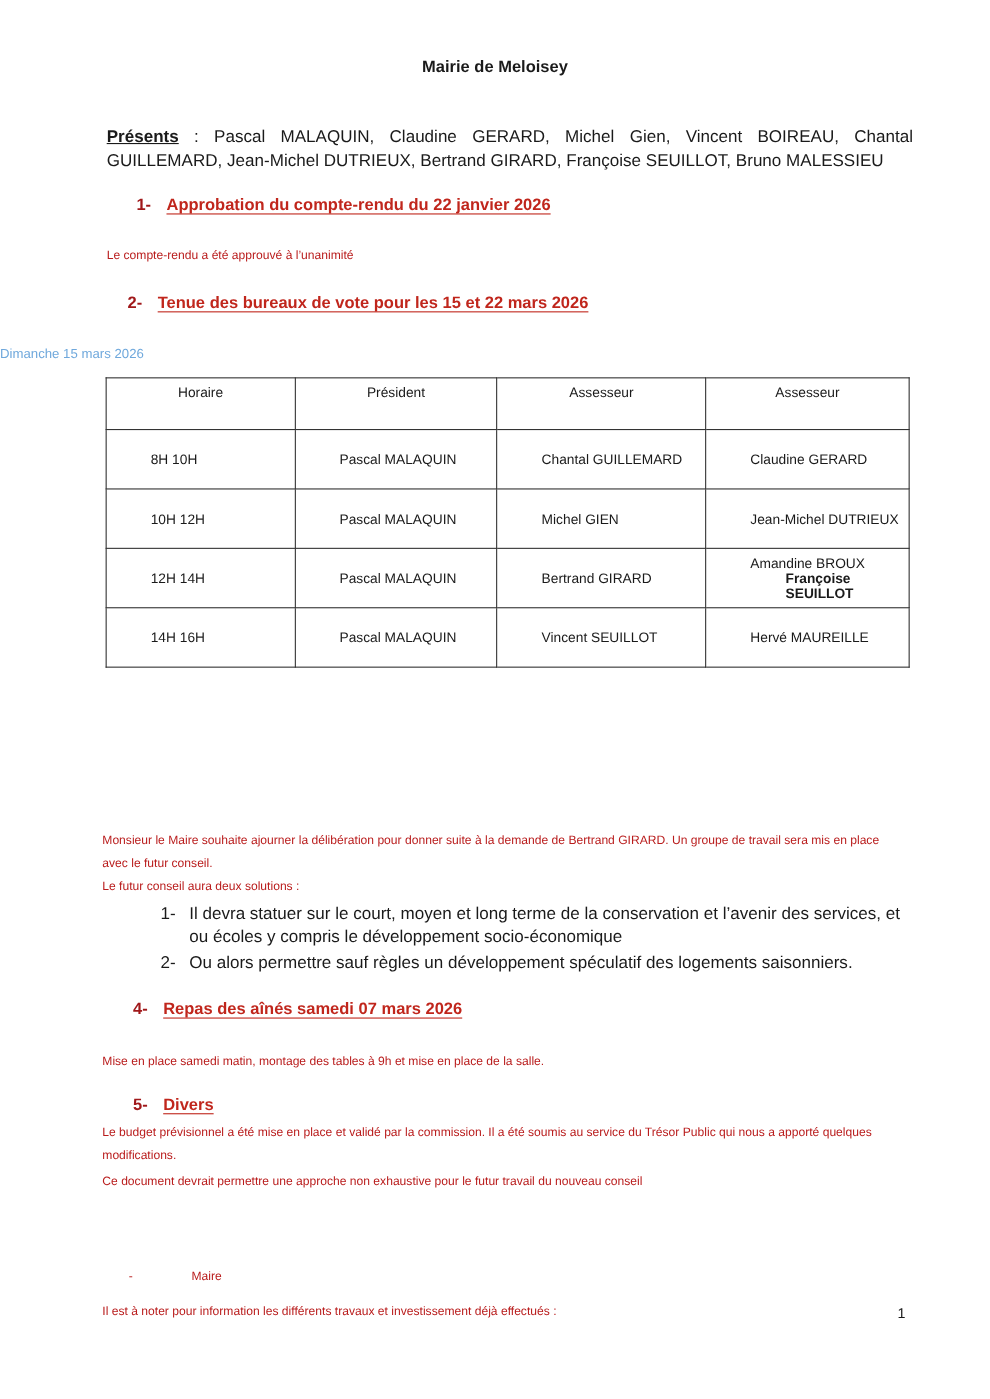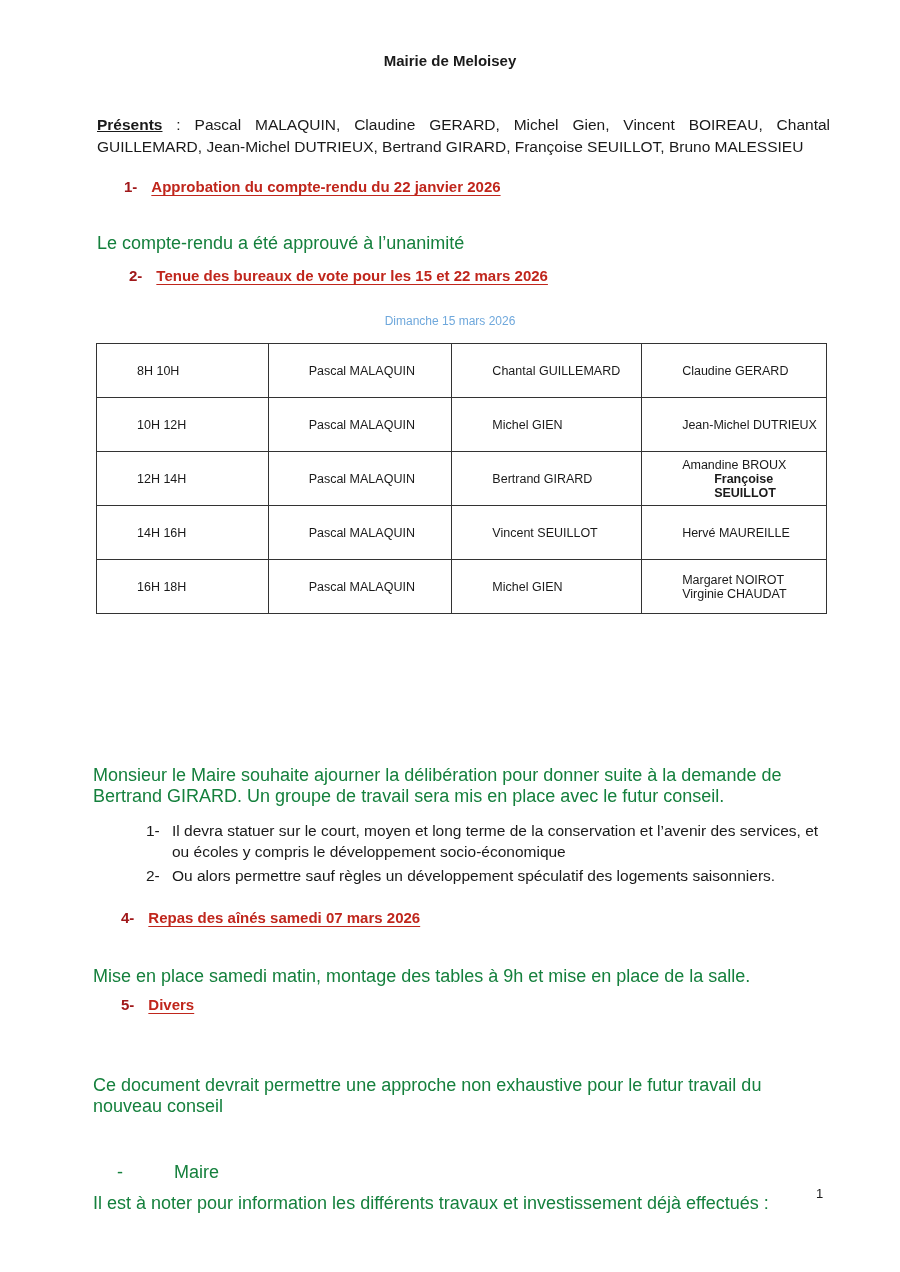--- a/index.html
+++ b/index.html
@@ -8,22 +8,22 @@
     font-family: "Liberation Sans", sans-serif; color: #1a1a1a;
   }
   .page { position: absolute; left: 0; top: 0; width: 900px; height: 1212px; }
   .title1 { position: absolute; top: 52px; left: 0; width: 900px; text-align: center; font-weight: bold; font-size: 15px; }
   .title2 { position: absolute; top: 74px; left: 0; width: 900px; text-align: center; font-weight: bold; font-size: 15px; }
   .presents { position: absolute; top: 114px; left: 97px; width: 733px; font-size: 15.5px; line-height: 22px; text-align: justify; }
   .presents .lbl { font-weight: bold; text-decoration: underline; }
   .h { position: absolute; font-weight: bold; font-size: 15px; color: #c0261c; }
   .h .num { color: #a0181a; margin-right: 14px; }
   .h .txt { text-decoration: underline; text-decoration-color: #c0261c; text-underline-offset: 3px; }
-  .p { position: absolute; left: 93px; font-size: 18px; line-height: 21px; color: #15803d; margin-top: 11px; }
-  .caption { position: absolute; top: 314px; left: 0; width: 900px; text-align: center; color: #6fa8dc; font-size: 12px; }
+  .p { position: absolute; left: 93px; font-size: 11px; line-height: 21px; color: #b91c1c; }
+  .caption { position: absolute; top: 314px; left: 0; width: 900px; text-align: left; color: #6fa8dc; font-size: 12px; }
   table.vote { position: absolute; top: 343px; left: 96px; width: 731px; border-collapse: collapse; font-size: 12.5px; }
   table.vote td, table.vote th { border: 1.5px solid #333; padding: 0 8px; vertical-align: middle; text-align: left; font-weight: normal; }
   table.vote th { height: 40px; text-align: center; vertical-align: top; padding-top: 6px; }
   table.vote td { height: 53px; padding-left: 40px; }
   table.vote .line2 { display: block; }
   table.vote .bold { font-weight: bold; margin-left: 32px; }
   .ol { position: absolute; left: 146px; font-size: 15.5px; line-height: 21px; }
   .ol .row { display: flex; }
   .ol .n { width: 26px; flex: none; }
   .pagenum { position: absolute; top: 1186px; left: 816px; font-size: 13px; }
@@ -37,33 +37,39 @@
 
   <div class="presents">
     <span class="lbl">Présents</span><span> : </span><span>Pascal MALAQUIN, Claudine GERARD, Michel Gien, Vincent BOIREAU, Chantal GUILLEMARD, Jean-Michel DUTRIEUX, Bertrand GIRARD, Françoise SEUILLOT, Bruno MALESSIEU</span>
   </div>
 
   <div class="h" style="top:178px; left:124px;">
     <span class="num">1-</span><span class="txt">Approbation du compte-rendu du 22 janvier 2026</span>
   </div>
   <div class="p" style="top:222px; left:97px;">Le compte-rendu a été approuvé à l’unanimité</div>
 
-  <div class="h" style="top:267px; left:129px;">
+  <div class="h" style="top:267px; left:116px;">
     <span class="num">2-</span><span class="txt">Tenue des bureaux de vote pour les 15 et 22 mars 2026</span>
   </div>
   <div class="caption">Dimanche 15 mars 2026</div>
 
   <table class="vote">
     <colgroup>
         <col style="width:172px">
         <col style="width:184px">
         <col style="width:190px">
         <col style="width:185px">
       </colgroup>
     <tbody>
+        <tr>
+      <th>Horaire</th>
+      <th>Président</th>
+      <th>Assesseur</th>
+      <th>Assesseur</th>
+    </tr>
     <tr>
       <td>8H 10H</td>
       <td>Pascal MALAQUIN</td>
       <td>Chantal GUILLEMARD</td>
       <td>Claudine GERARD</td>
     </tr>
     <tr>
       <td>10H 12H</td>
       <td>Pascal MALAQUIN</td>
       <td>Michel GIEN</td>
@@ -77,52 +83,45 @@
         <span class="line2">Amandine BROUX</span>
         <span class="line2 bold">Françoise SEUILLOT</span>
       </td>
     </tr>
     <tr>
       <td>14H 16H</td>
       <td>Pascal MALAQUIN</td>
       <td>Vincent SEUILLOT</td>
       <td>Hervé MAUREILLE</td>
     </tr>
-    <tr>
-      <td>16H 18H</td>
-      <td>Pascal MALAQUIN</td>
-      <td>Michel GIEN</td>
-      <td>
-        <span class="line2">Margaret NOIROT</span>
-        <span class="line2">Virginie CHAUDAT</span>
-      </td>
-    </tr>
   </tbody>
     </table>
 
   <div class="p" style="top:754px; width:730px;">Monsieur le Maire souhaite ajourner la délibération pour donner suite à la demande de Bertrand GIRARD. Un groupe de travail sera mis en place avec le futur conseil.</div>
+  <div class="p" style="top:796px;">Le futur conseil aura deux solutions :</div>
   <div class="ol" style="top:820px; width:690px;">
     <div class="row">
       <span class="n">1-</span>
       <span>Il devra statuer sur le court, moyen et long terme de la conservation et l’avenir des services, et ou écoles y compris le développement socio-économique</span>
     </div>
     <div class="row" style="margin-top:3px;">
       <span class="n">2-</span>
       <span>Ou alors permettre sauf règles un développement spéculatif des logements saisonniers.</span>
     </div>
   </div>
 
   <div class="h" style="top:909px; left:121px;">
     <span class="num">4-</span><span class="txt">Repas des aînés samedi 07 mars 2026</span>
   </div>
   <div class="p" style="top:955px;">Mise en place samedi matin, montage des tables à 9h et mise en place de la salle.</div>
 
   <div class="h" style="top:996px; left:121px;">
     <span class="num">5-</span><span class="txt">Divers</span>
   </div>
+  <div class="p" style="top:1020px; width:725px;">Le budget prévisionnel a été mise en place et validé par la commission. Il a été soumis au service du Trésor Public qui nous a apporté quelques modifications.</div>
   <div class="p" style="top:1064px; width:725px;">Ce document devrait permettre une approche non exhaustive pour le futur travail du nouveau conseil</div>
   <div class="p" style="top:1182px;">Il est à noter pour information les différents travaux et investissement déjà effectués :</div>
   <div class="p" style="top:1151px; left:117px;">
     <span style="display:inline-block; width:57px;">-</span><span>Maire</span>
   </div>
 
   <div class="pagenum">1</div>
 </div>
 
 </body></html>

